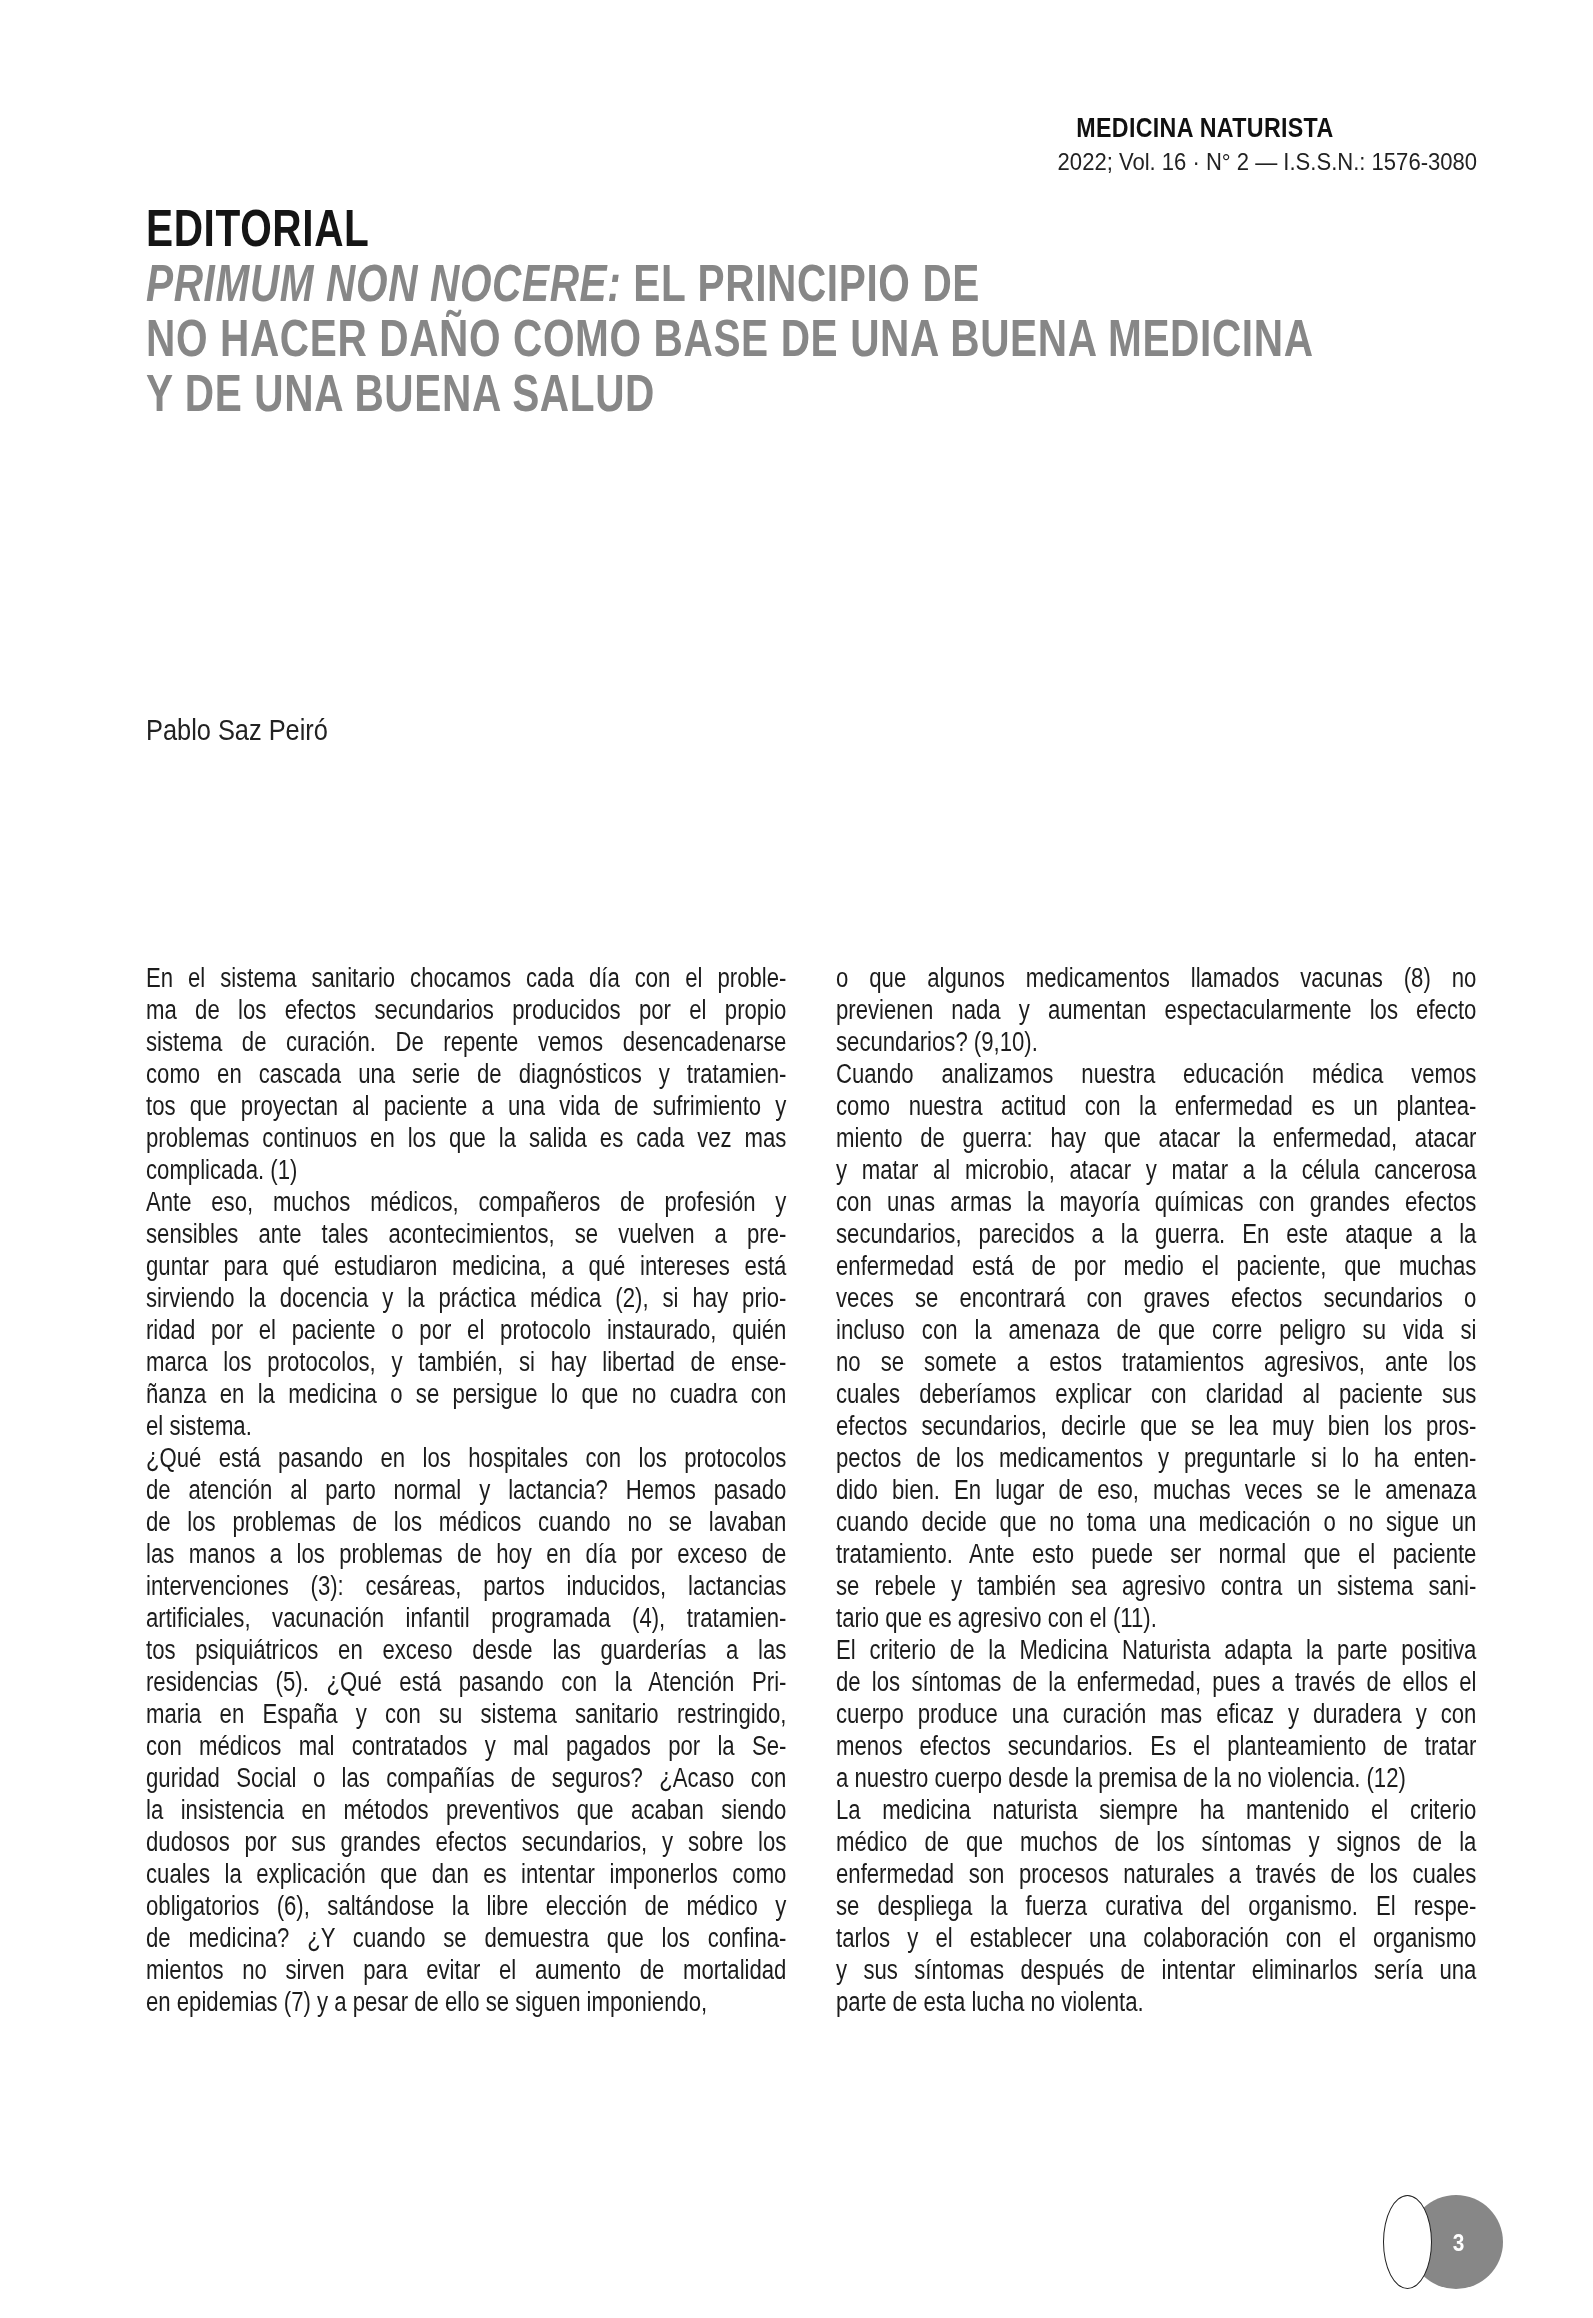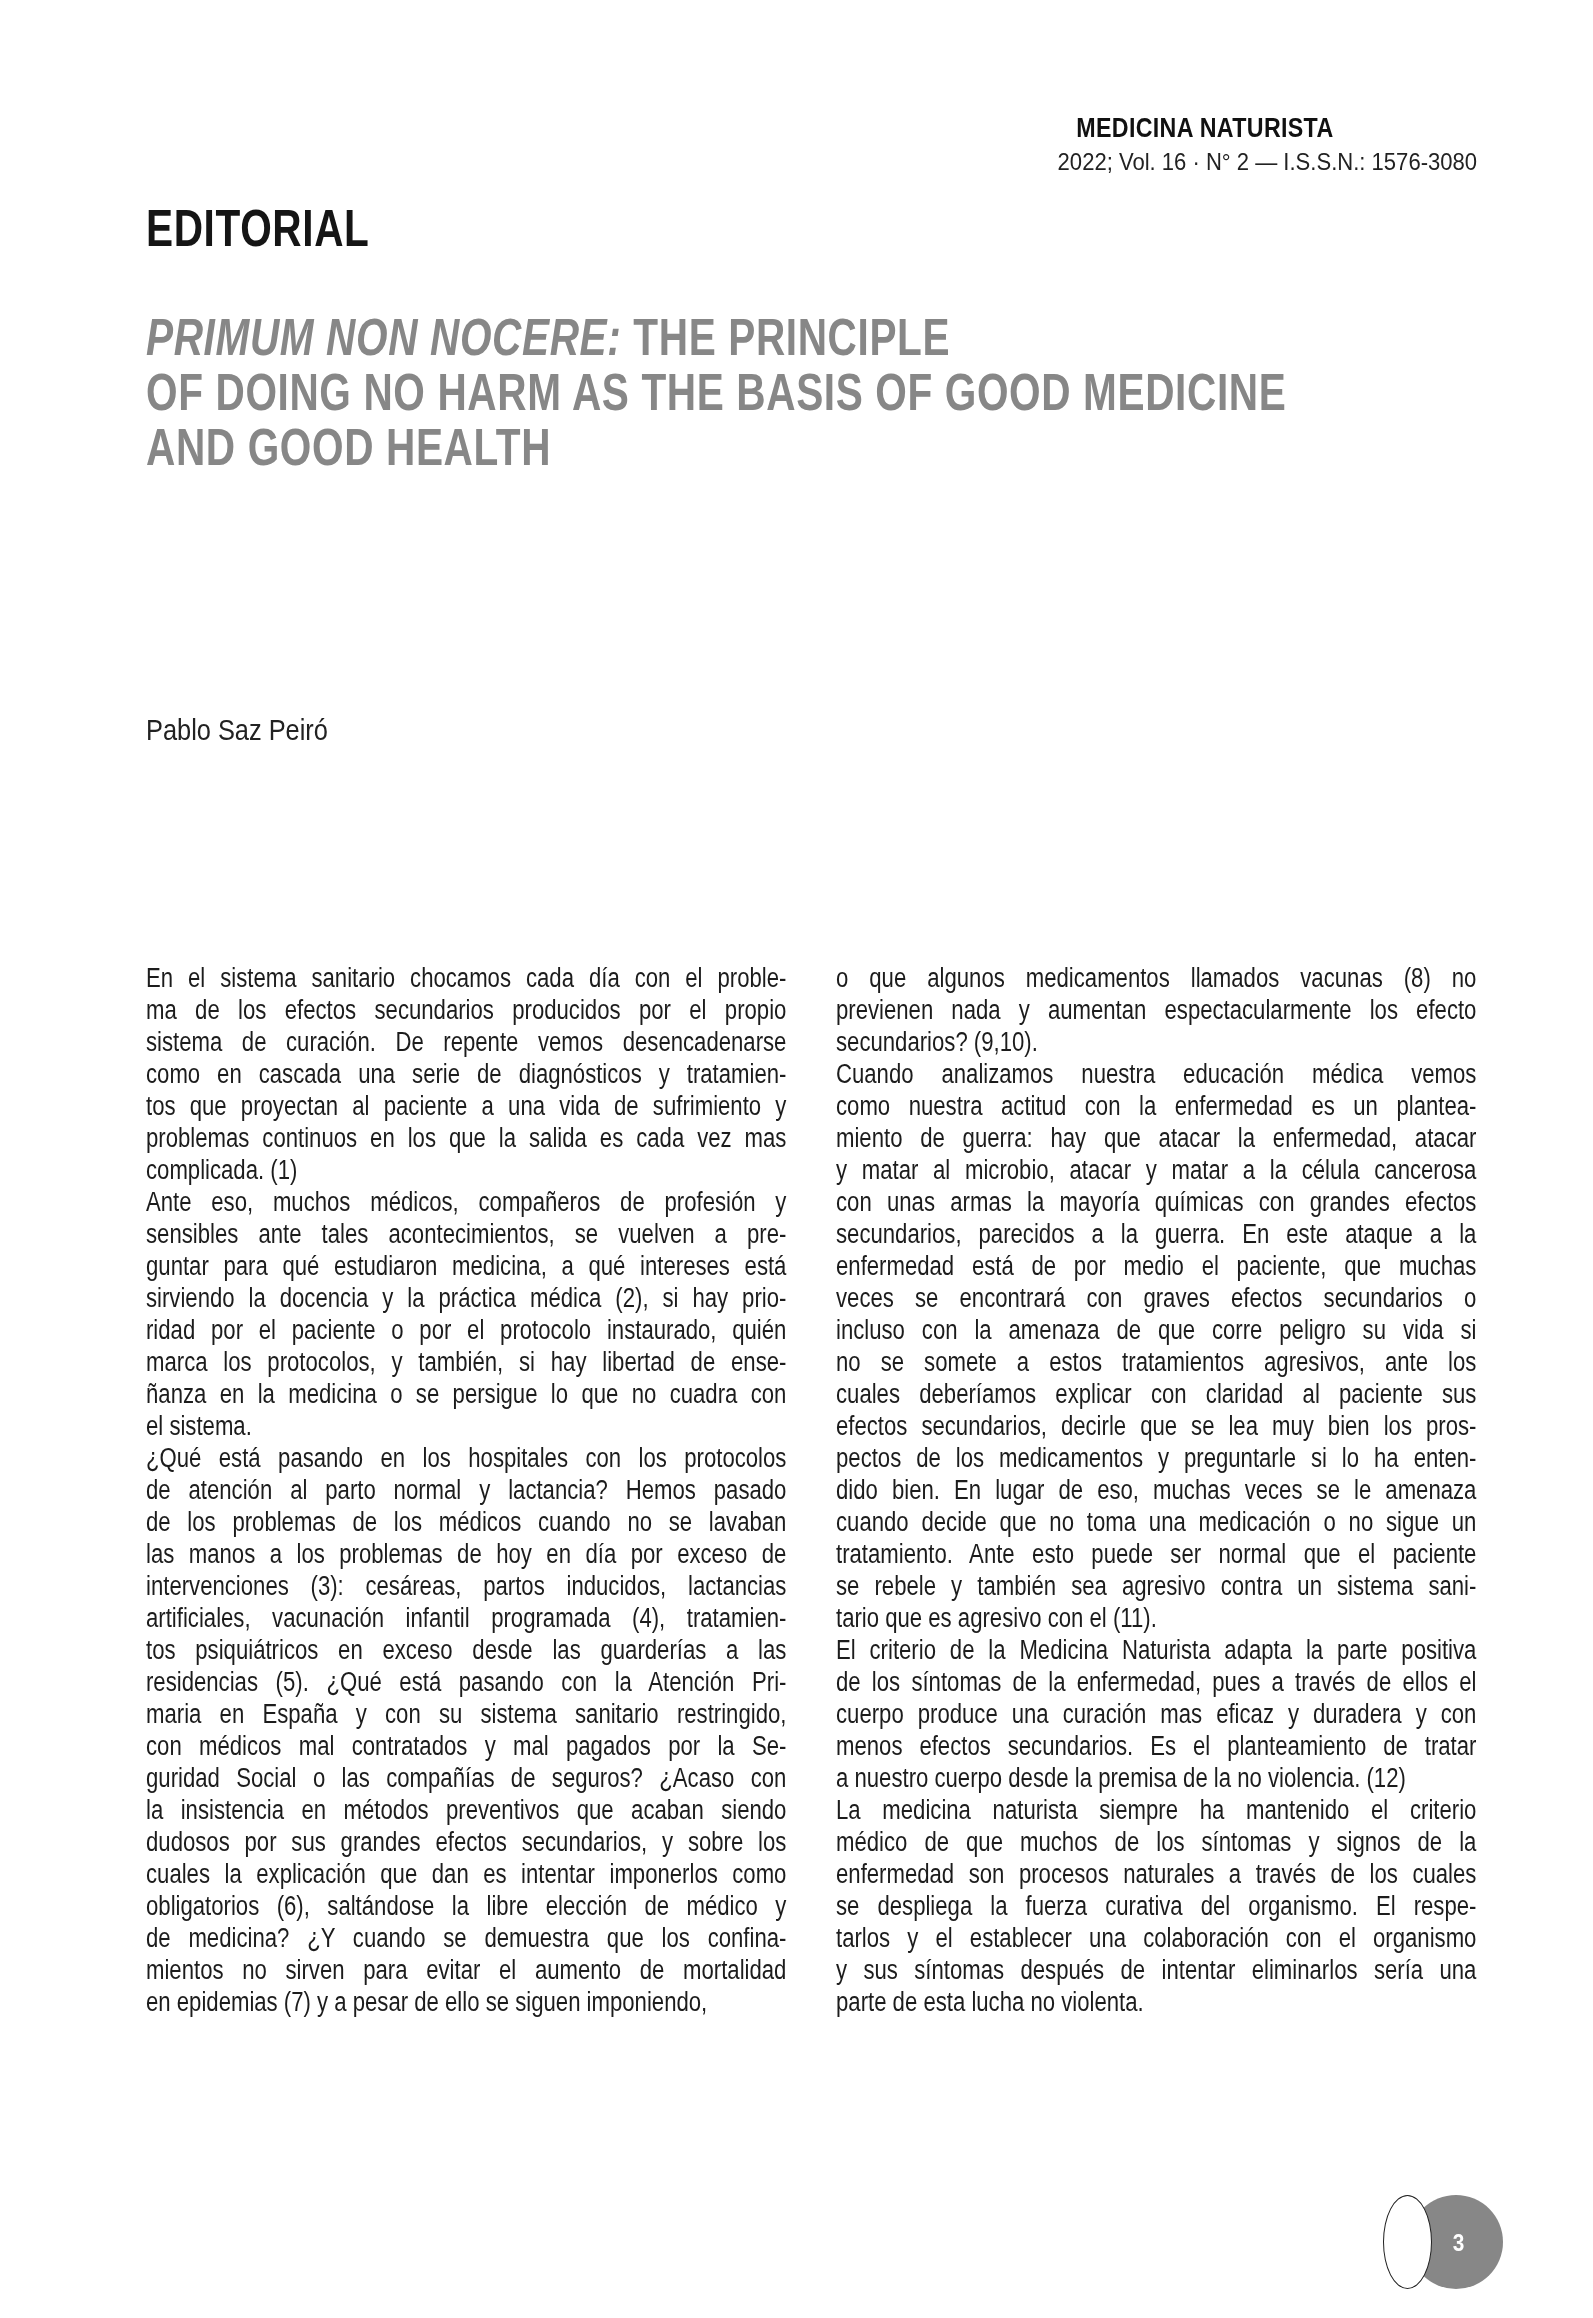--- a/index.html
+++ b/index.html
@@ -32,24 +32,24 @@
 </head>
 <body>
 
 <header class="journal-header">
   <div class="journal-name">MEDICINA NATURISTA</div>
   <div class="journal-issue">2022; Vol. 16 · N° 2 — I.S.S.N.: 1576-3080</div>
 </header>
 
 <section class="titles">
   <div class="display editorial-label">EDITORIAL</div>
-  <div class="title-en">
-    <div class="display"><span class="ital">PRIMUM NON NOCERE:</span><span> THE PRINCIPLE</span></div>
-    <div class="display">OF DOING NO HARM AS THE BASIS OF GOOD MEDICINE</div>
-    <div class="display">AND GOOD HEALTH</div>
+  <div class="title-es">
+    <div class="display"><span class="ital">PRIMUM NON NOCERE:</span><span> EL PRINCIPIO DE</span></div>
+    <div class="display">NO HACER DAÑO COMO BASE DE UNA BUENA MEDICINA</div>
+    <div class="display">Y DE UNA BUENA SALUD</div>
   </div>
 </section>
 
 <div class="author">Pablo Saz Peiró</div>
 
 <div class="column col-1" id="col1">
     <div class="line">En el sistema sanitario chocamos cada día con el proble-</div>
     <div class="line">ma de los efectos secundarios producidos por el propio</div>
     <div class="line">sistema de curación. De repente vemos desencadenarse</div>
     <div class="line">como en cascada una serie de diagnósticos y tratamien-</div>

